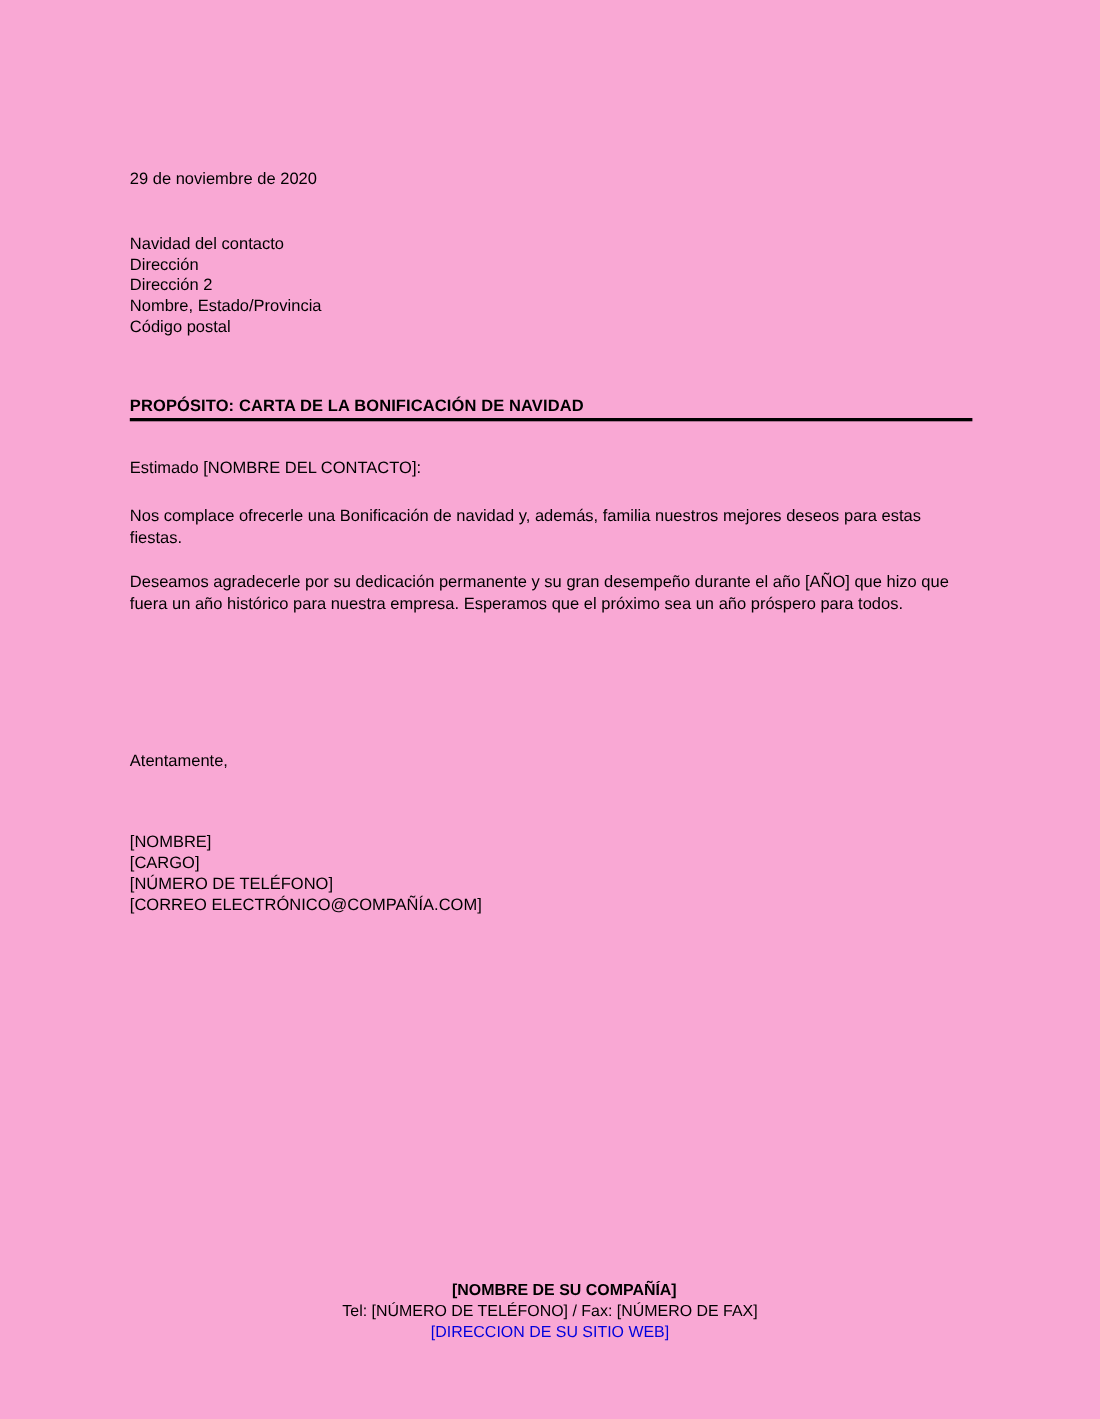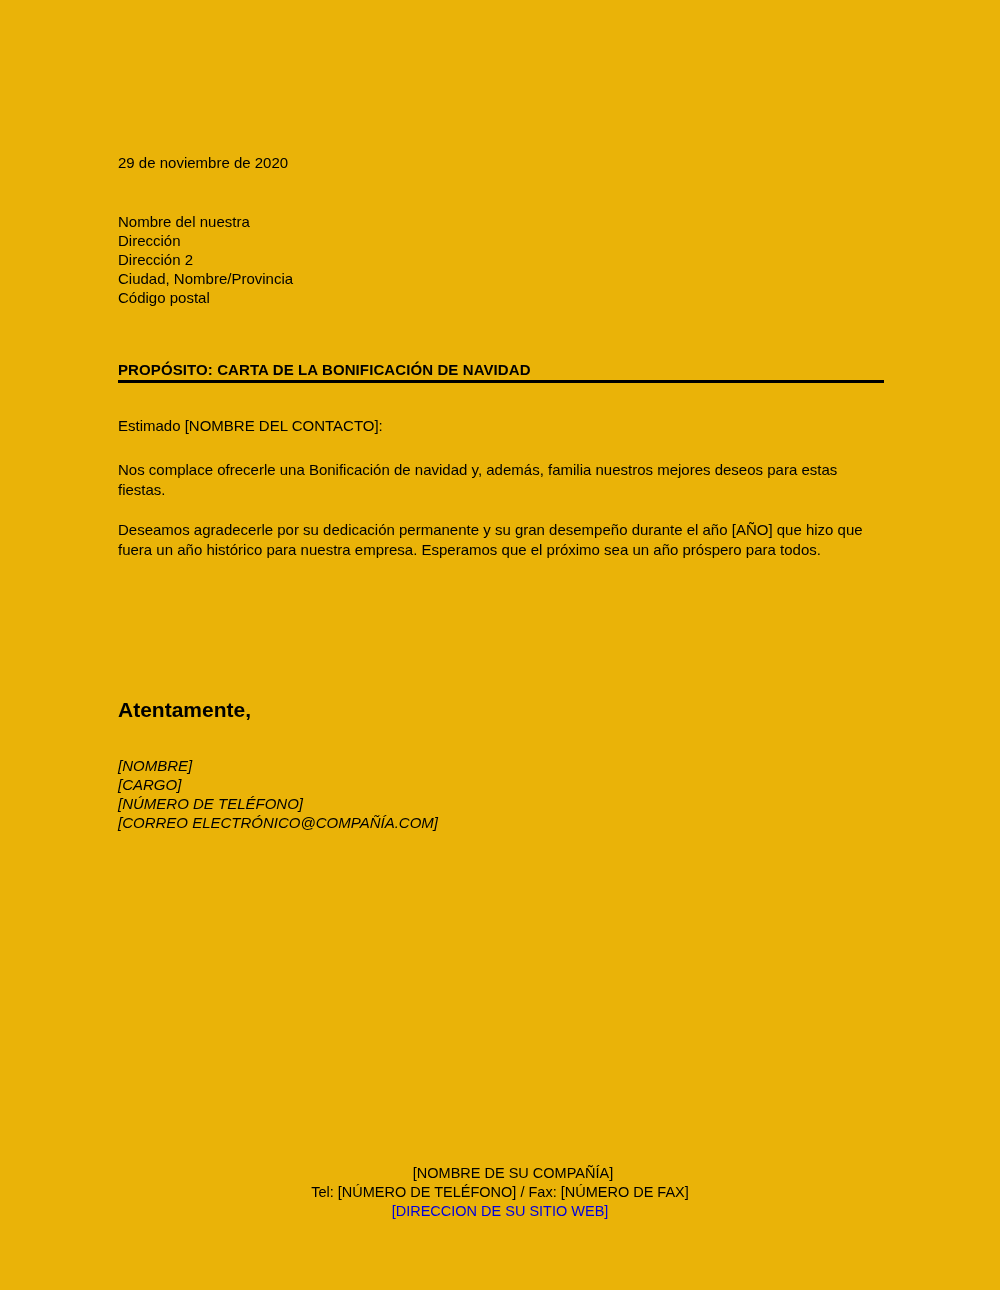--- a/index.html
+++ b/index.html
@@ -11,21 +11,21 @@
   body {
     font-family: "Liberation Sans", sans-serif;
     color: #000000;
     -webkit-font-smoothing: antialiased;
   }
   .page {
     position: relative;
     width: 1000px;
     height: 1290px;
     margin: 0 auto;
-    background: #eab308;
+    background: #f9a8d4;
     overflow: hidden;
     box-sizing: border-box;
   }
   .content {
     position: absolute;
     left: 118px;
     top: 0;
     width: 766px;
   }
 
@@ -91,73 +91,71 @@
   }
   .body-paragraphs p {
     margin: 0 0 20px 0;
   }
   .body-paragraphs p:last-child {
     margin-bottom: 0;
   }
 
   .closing {
     position: absolute;
-    top: 700px;
+    top: 682px;
     left: 0;
-    font-size: 21px;
+    font-size: 15px;
     line-height: 19px;
     white-space: nowrap;
-    font-weight: bold;
   }
 
   
   .signature-block {
     position: absolute;
     top: 756px;
     left: 0;
     font-size: 15px;
     line-height: 19px;
-    font-style: italic;
   }
   .signature-block .sig-line {
     white-space: nowrap;
   }
 
   
   .footer {
     position: absolute;
     left: 0;
     right: 0;
     top: 1164px;
     text-align: center;
     font-size: 14.5px;
     line-height: 19px;
   }
   .footer .company-name {
-    font-weight: normal;
+    font-weight: bold;
     padding-left: 26px;
   }
   .footer .website-link {
     color: #0000dd;
     cursor: pointer;
   }
 </style>
 </head>
 <body>
 
 <div class="page">
   <div class="content">
 
     <div class="date-line">29 de noviembre de 2020</div>
 
     <div class="address-block">
-      <div class="addr-line">Nombre del nuestra</div>
+      <div class="addr-line">Navidad del contacto</div>
       <div class="addr-line">Dirección</div>
       <div class="addr-line">Dirección 2</div>
-      <div class="addr-line">Ciudad, Nombre/Provincia</div>
+      <div class="addr-line">Nombre, Estado/Provincia</div>
       <div class="addr-line">Código postal</div>
     </div>
 
     <div class="subject-heading">PROPÓSITO: CARTA DE LA BONIFICACIÓN DE NAVIDAD</div>
     <div class="subject-rule"></div>
 
     <div class="salutation">Estimado [NOMBRE DEL CONTACTO]:</div>
 
     <div class="body-paragraphs">
       <p>Nos complace ofrecerle una Bonificación de navidad y, además, familia nuestros mejores deseos para estas fiestas.</p>

